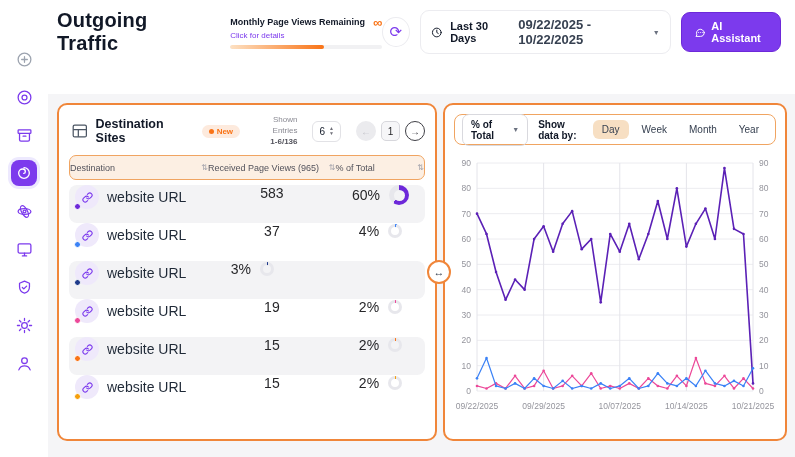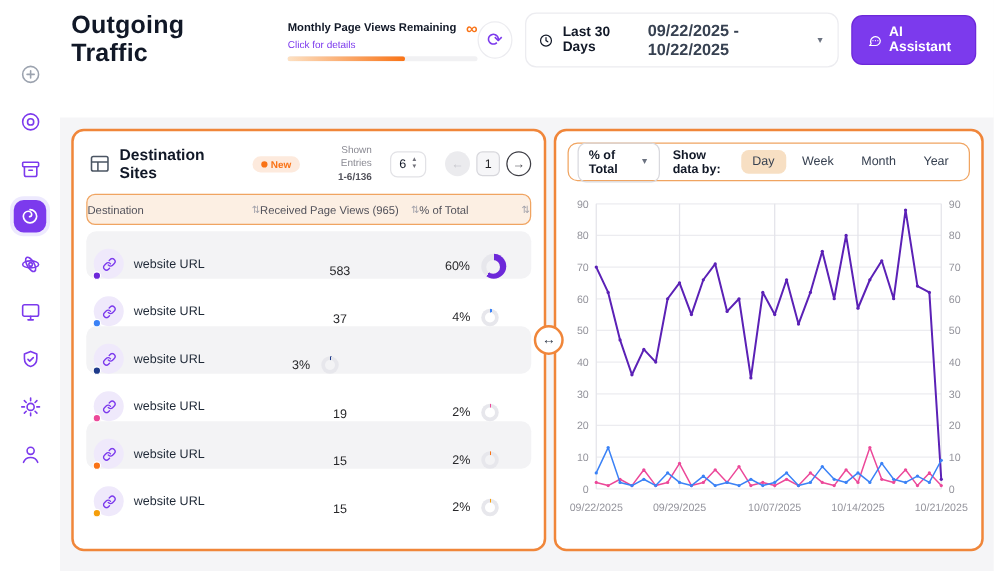--- a/index.html
+++ b/index.html
@@ -57,21 +57,21 @@
   .size-select { display:flex; align-items:center; gap:4px; border:1px solid #e2e2e6; border-radius:6px; padding:4px 6px; font-size:10px; color:#111827; cursor:pointer; margin-left:8px; }
   .updown { display:flex; flex-direction:column; font-size:5px; color:#71717a; line-height:1.1; }
   .pager { display:flex; align-items:center; gap:5px; margin-left:8px; }
   .pg-prev { width:20px; height:20px; border-radius:50%; background:#ebebee; color:#c4c4ca; font-size:10px; display:flex; align-items:center; justify-content:center; cursor:pointer; }
   .pg-num { min-width:19px; height:20px; border:1px solid #d7d7dc; background:#f6f6f8; border-radius:5px; font-size:10px; color:#27272a; display:flex; align-items:center; justify-content:center; padding:0 4px; cursor:pointer; }
   .pg-next { width:20px; height:20px; border-radius:50%; border:1.3px solid #3f3f46; background:#fff; color:#3f3f46; font-size:10px; display:flex; align-items:center; justify-content:center; cursor:pointer; }
   .cols { display:flex; margin:0 10px 5px; background:#fcefe3; border:1.5px solid #f0a461; border-radius:7px; height:25px; align-items:center; font-size:9px; color:#52525b; }
   .colh { display:flex; align-items:center; justify-content:space-between; gap:3px; cursor:pointer; }
   .sorter { font-size:8px; color:#a1a1aa; }
   .w1 { width:39%; } .w2 { width:36%; } .w3 { width:25%; }
-  .trow { display:flex; align-items:flex-end; height:38px; margin:0 10px; border-radius:8px; font-size:10px; cursor:pointer; }
+  .trow { display:flex; align-items:flex-start; height:38px; margin:0 10px; border-radius:8px; font-size:14px; cursor:pointer; }
   .trow.odd { background:#f3f3f5; --hole:#f3f3f5; }
   .trow { --hole:#fff; }
   .c1 { width:39%; display:flex; align-items:center; gap:8px; padding-left:6px; }
   .linkwrap { position:relative; width:24px; height:24px; border-radius:50%; background:#efe9fb; display:flex; align-items:center; justify-content:center; flex:0 0 auto; }
   .dot { position:absolute; left:-1px; bottom:-1px; width:7px; height:7px; border-radius:50%; border:1.5px solid #fff; }
   .rname { color:#1f2937; }
   .c2 { width:36%; text-align:center; color:#27272a; }
   .c3 { width:25%; display:flex; align-items:center; justify-content:center; gap:9px; color:#27272a; }
   .donut { width:14px; height:14px; border-radius:50%; position:relative; flex:0 0 auto; }
   .donut::after { content:""; position:absolute; inset:3px; border-radius:50%; background:var(--hole,#fff); }

